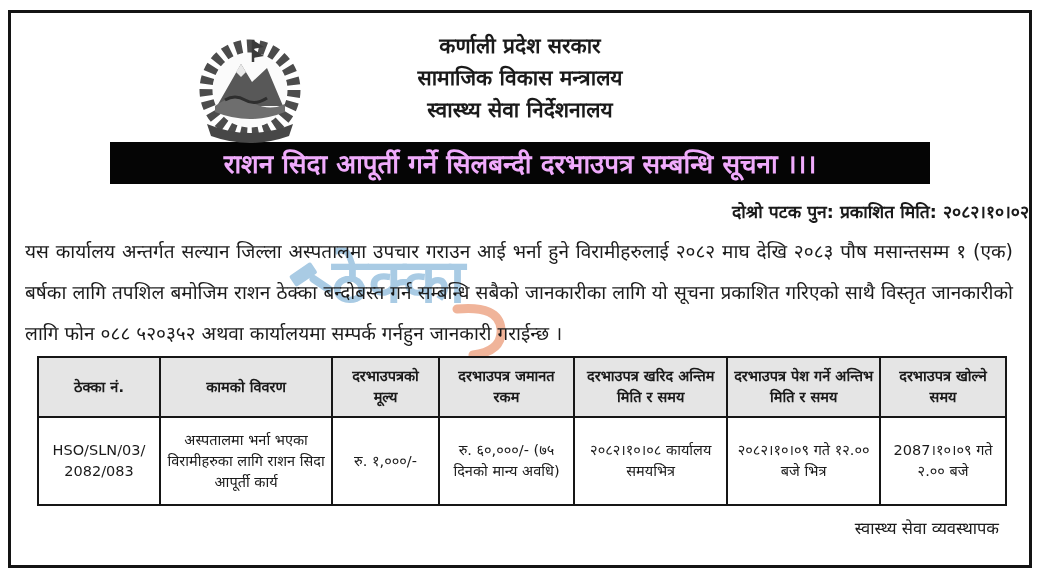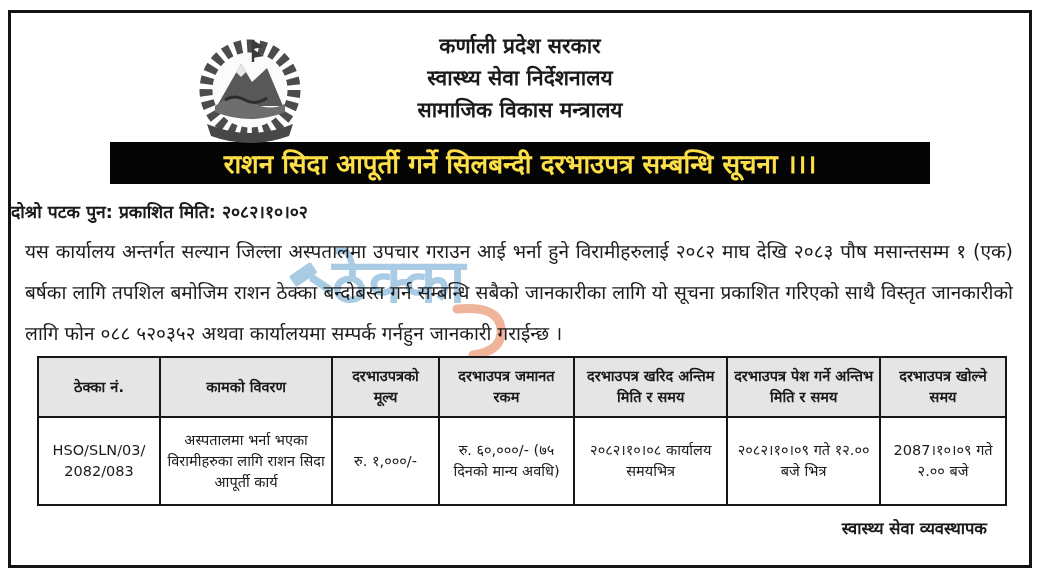--- a/index.html
+++ b/index.html
@@ -37,27 +37,27 @@
   
   .content{position:relative;z-index:1;width:100%;height:100%;}
   .emblem{position:absolute;left:178px;top:18px;}
   .hdr{ text-align:center; padding-top:17px; }
   .hdr-line{font-weight:bold;font-size:21px;line-height:32px;text-align:center;}
   .hdr-line-big{font-weight:bold;font-size:28px;line-height:38px;}
   .banner{
     width:820px;height:42px;
     margin:16px auto 0 auto;
     background:#050505;
-    color:#fde047;
+    color:#f0abfc;
     font-weight:bold;font-size:26px;
     display:flex;align-items:center;justify-content:center;
     white-space:nowrap;
   }
   .subtitle{
-    text-align:left;
+    text-align:right;
     font-weight:bold;font-size:17.5px;
     margin-top:15px;
   }
   .body-text{
     margin:8px 16px 0 14px;
     font-size:19px;line-height:41px;
     text-align:justify;
   }
   .table-label{
     margin:4px 0 6px 14px;
@@ -80,22 +80,22 @@
   table.tender th{
     background:#e5e5e5;
     font-weight:bold;
     height:52px;
   }
   table.tender td{height:80px;background:#ffffff;}
   .c1{width:12.6%;} .c2{width:17.8%;} .c3{width:11%;}
   .c4{width:14%;} .c5{width:15.8%;} .c6{width:15.8%;} .c7{width:13%;}
   .footer{
     text-align:right;
-    margin:10px 42px 0 0;
-    font-weight:bold;font-size:16.5px;
+    margin:10px 30px 0 0;
+    font-weight:normal;font-size:16.5px;
   }
 </style>
 </head>
 <body>
 
 <div class="page">
   <div class="doc-border">
 
     <div class="watermark">
       <span class="wm-gavel">
@@ -129,22 +129,22 @@
           <path d="M36 68 q10 -6 20 0 q10 6 22 -2" stroke="#2e2e2e" stroke-width="3" fill="none"></path>
           <line x1="64" y1="8" x2="64" y2="30" stroke="#3a3a3a" stroke-width="2.5"></line>
           <path d="M64 8 l11 7 -11 2 11 7 -11 2 z" fill="#3a3a3a"></path>
           <path d="M18 92 Q61 110 104 92 L100 104 Q61 118 22 104 Z" fill="#474747"></path>
         </svg>
       </span>
 
       
       <div class="hdr">
         <div class="hdr-line">कर्णाली प्रदेश सरकार</div>
+        <div class="hdr-line">सामाजिक विकास मन्त्रालय</div>
         <div class="hdr-line">स्वास्थ्य सेवा निर्देशनालय</div>
-        <div class="hdr-line">सामाजिक विकास मन्त्रालय</div>
       </div>
 
       
       <div class="banner">राशन सिदा आपूर्ती गर्ने सिलबन्दी दरभाउपत्र सम्बन्धि सूचना ।।।</div>
 
       
       <div class="subtitle">दोश्रो पटक पुन: प्रकाशित मिति: २०८२।१०।०२</div>
 
       
       <div class="body-text">यस कार्यालय अन्तर्गत सल्यान जिल्ला अस्पतालमा उपचार गराउन आई भर्ना हुने विरामीहरुलाई २०८२ माघ देखि २०८३ पौष मसान्तसम्म १ (एक) बर्षका लागि तपशिल बमोजिम राशन ठेक्का बन्दोबस्त गर्न सम्बन्धि सबैको जानकारीका लागि यो सूचना प्रकाशित गरिएको साथै विस्तृत जानकारीको लागि फोन ०८८ ५२०३५२ अथवा कार्यालयमा सम्पर्क गर्नहुन जानकारी गराईन्छ ।</div>

